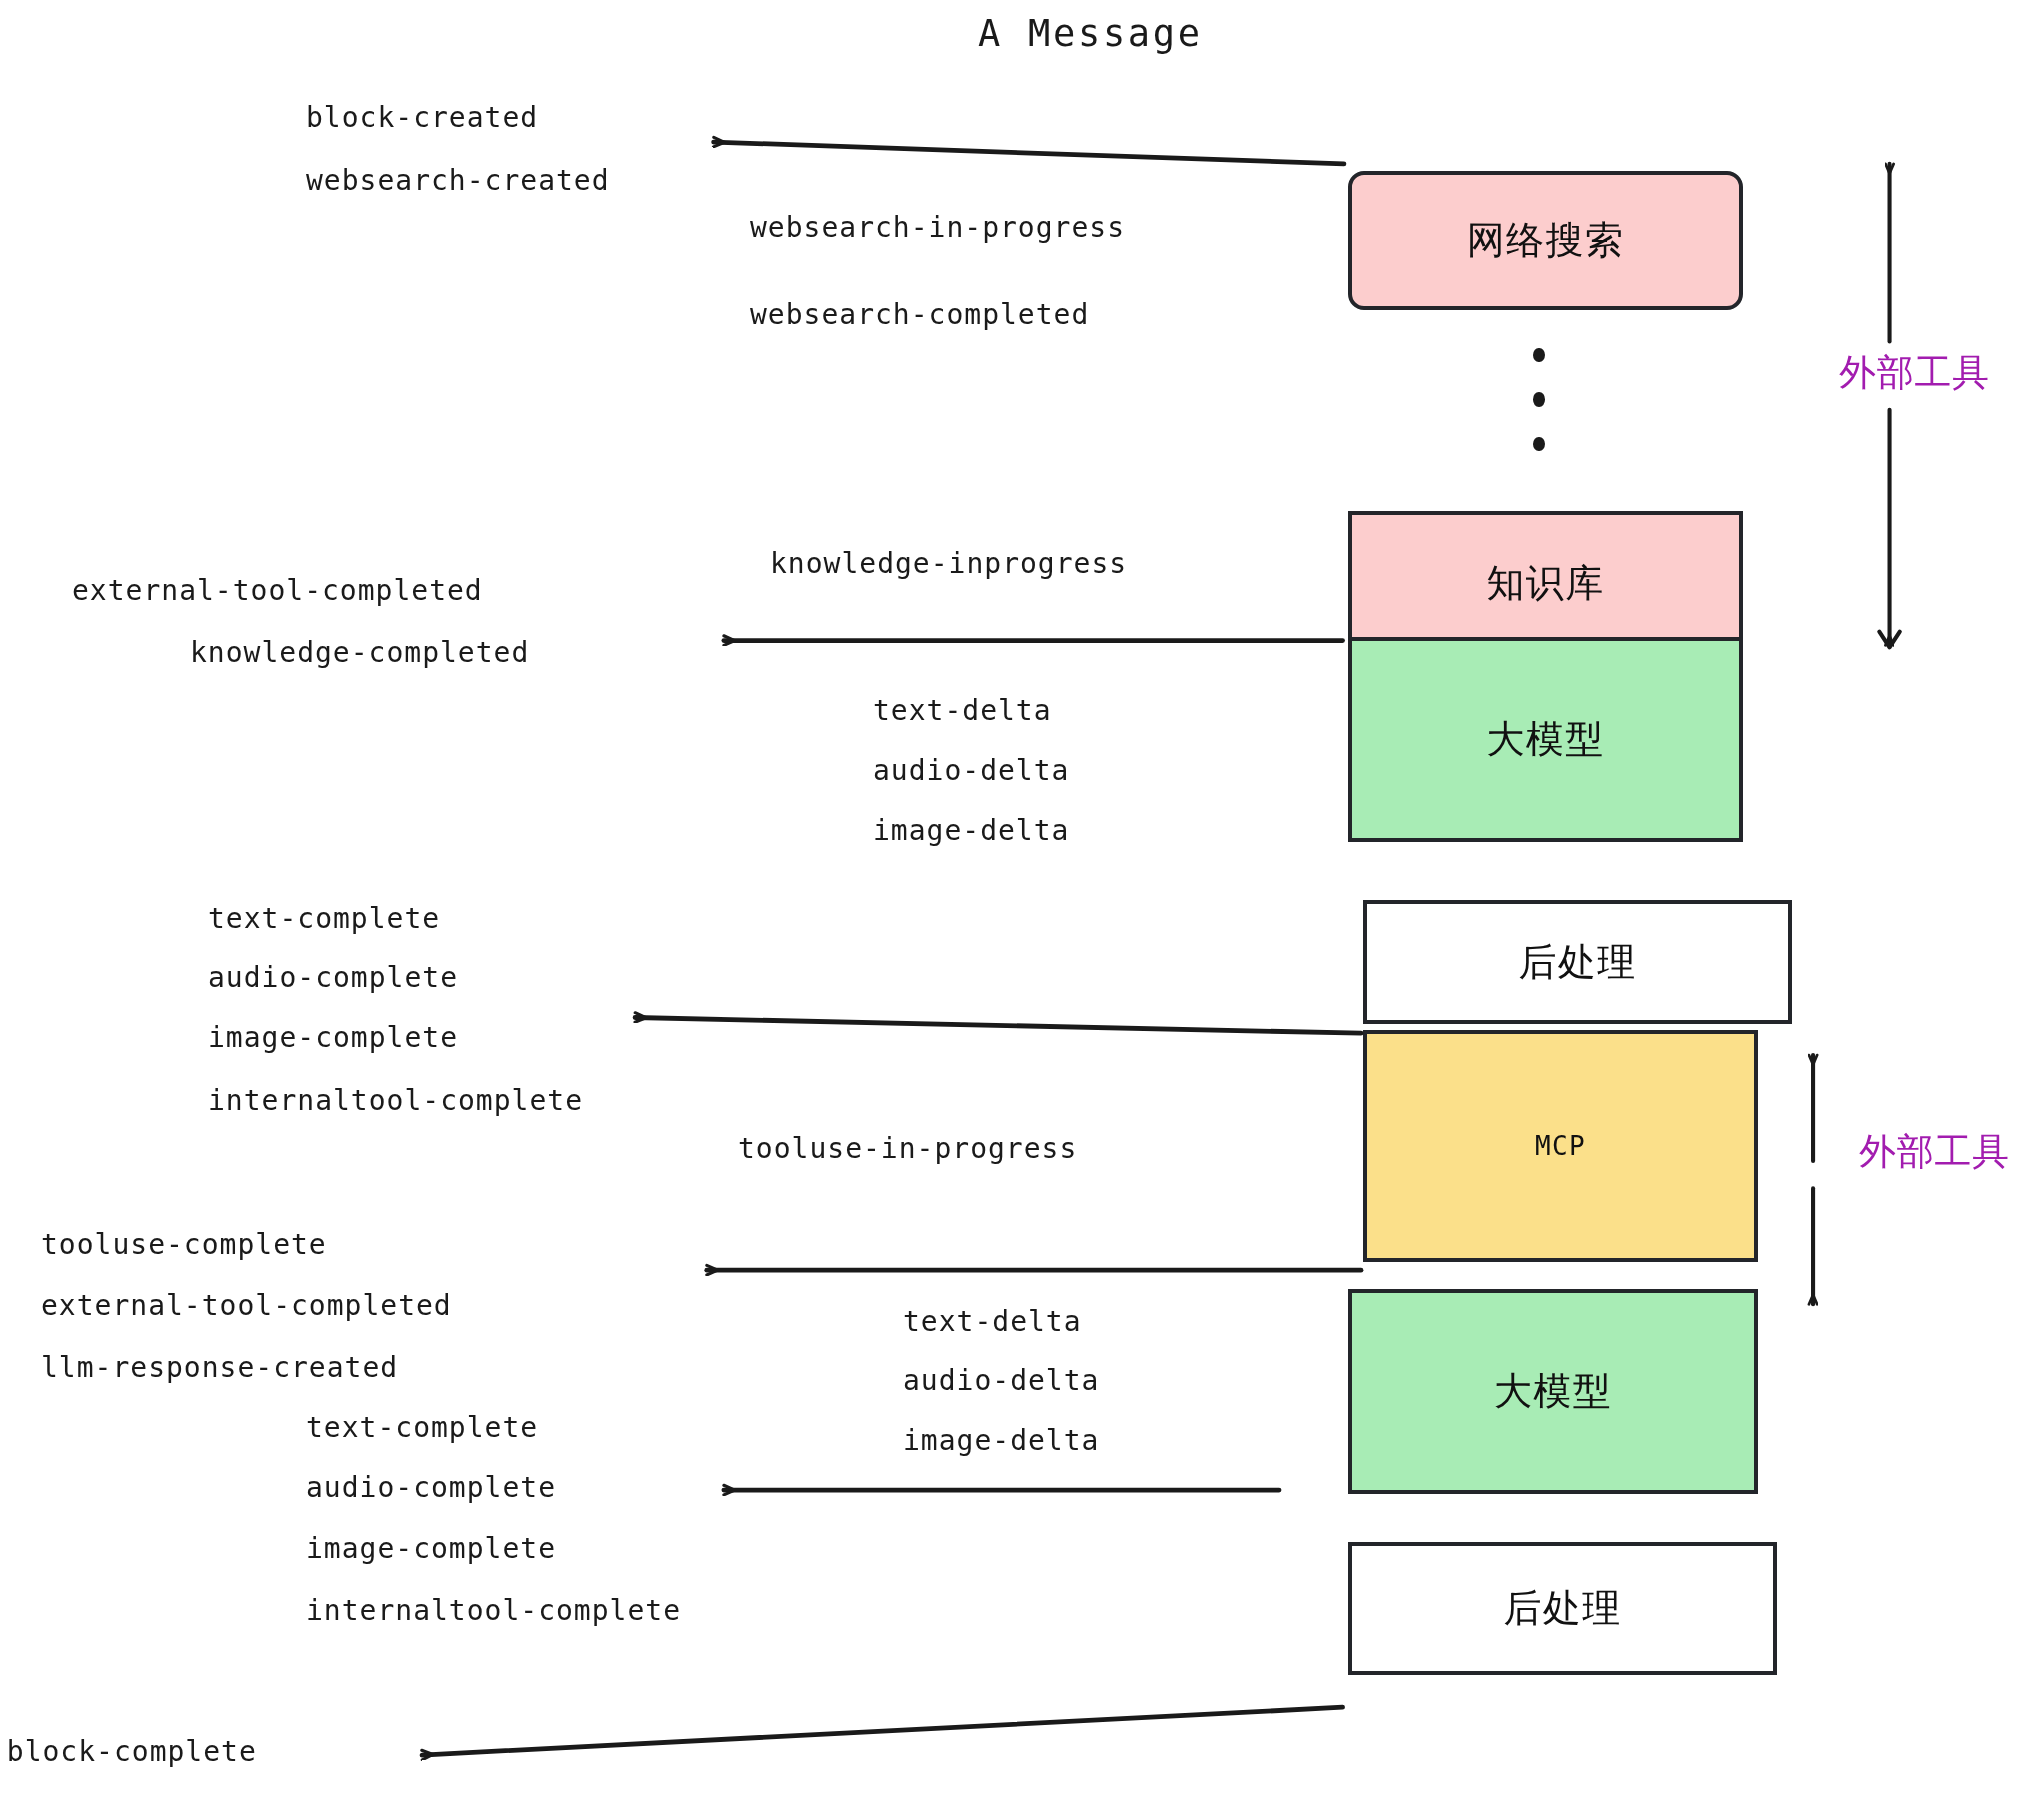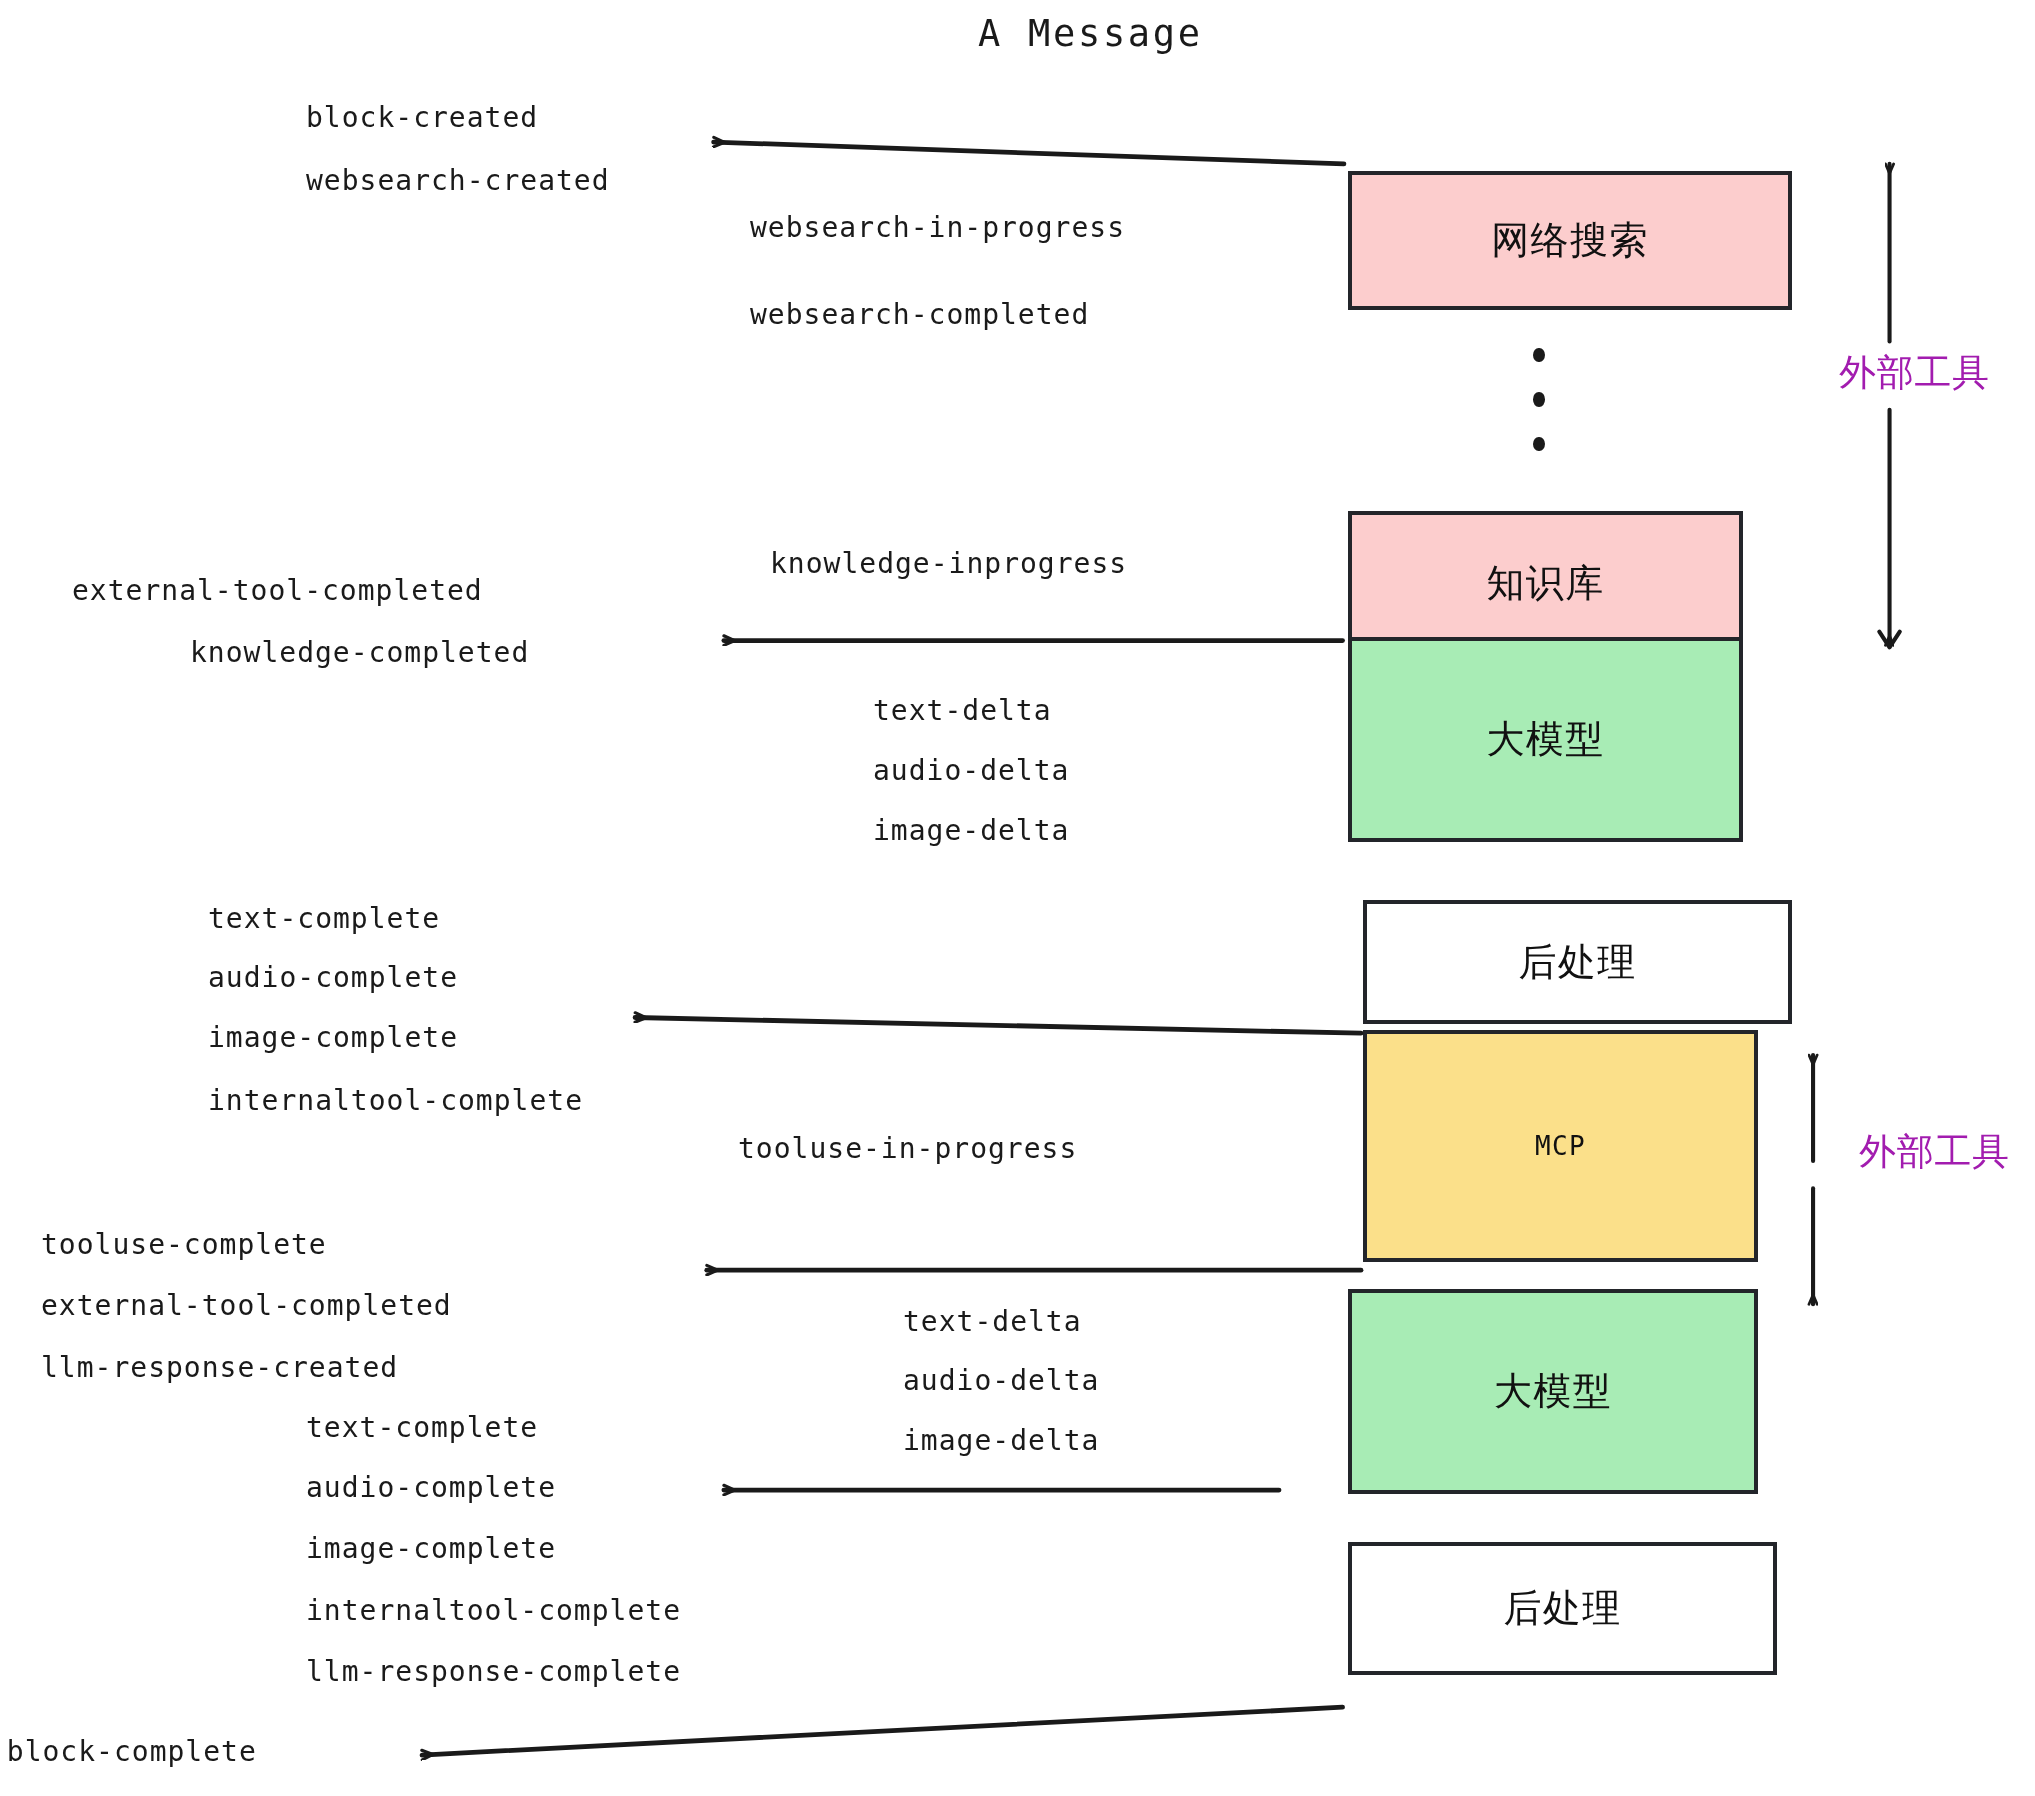--- a/index.html
+++ b/index.html
@@ -90,21 +90,21 @@
     pointer-events: none;
   }
 </style>
 </head>
 <body>
 
 <div id="stage">
 
   <div class="title" style="left:978px; top:12.3px;">A Message</div>
 
-  <div class="box" style="left:1348px; top:171px; width:444px; height:139px; background:#fccdcd;">网络搜索</div>
+  <div class="box" style="left:1348px; top:171px; width:395px; height:139px; background:#fccdcd;border-radius:16px;">网络搜索</div>
 
   <div class="box" style="left:1348px; top:511px; width:395px; height:144px; background:#fccdcd;">知识库</div>
 
   <div class="box" style="left:1348px; top:637px; width:395px; height:205px; background:#a8ecb5;">大模型</div>
 
   <div class="box" style="left:1363px; top:900px; width:429px; height:124px; background:#ffffff;">后处理</div>
 
   <div class="box mcp-box" style="left:1363px; top:1030px; width:395px; height:232px; background:#fbe08a;">MCP</div>
 
   <div class="box" style="left:1348px; top:1289px; width:410px; height:205px; background:#a8ecb5;">大模型</div>
@@ -135,21 +135,20 @@
   <div class="lbl" style="left:41px;   top:1231px;">tooluse-complete</div>
   <div class="lbl" style="left:41px;   top:1292px;">external-tool-completed</div>
   <div class="lbl" style="left:41px;   top:1354px;">llm-response-created</div>
   <div class="lbl" style="left:903px; top:1308px;">text-delta</div>
   <div class="lbl" style="left:903px; top:1367px;">audio-delta</div>
   <div class="lbl" style="left:903px; top:1427px;">image-delta</div>
   <div class="lbl" style="left:306px;  top:1414px;">text-complete</div>
   <div class="lbl" style="left:306px;  top:1474px;">audio-complete</div>
   <div class="lbl" style="left:306px;  top:1535px;">image-complete</div>
   <div class="lbl" style="left:306px; top:1597px;">internaltool-complete</div>
-  <div class="lbl" style="left:306px;  top:1658px;">llm-response-complete</div>
   <div class="lbl" style="left:6.8px;   top:1738px;">block-complete</div>
 
   <div class="side-label" style="left:1839px; top:348px;">外部工具</div>
   <div class="side-label" style="left:1859px; top:1127px;">外部工具</div>
 
   <svg class="overlay" viewBox="0 0 2980 2630" xmlns="http://www.w3.org/2000/svg">
     <defs>
       <marker id="ahead" markerWidth="22" markerHeight="22" refX="18" refY="8" orient="auto" markerUnits="userSpaceOnUse">
         <path d="M18,1 L2,8 L18,15" fill="none" stroke="#1a1a1a" stroke-width="4.5" stroke-linecap="round" stroke-linejoin="round"></path>
       </marker>

